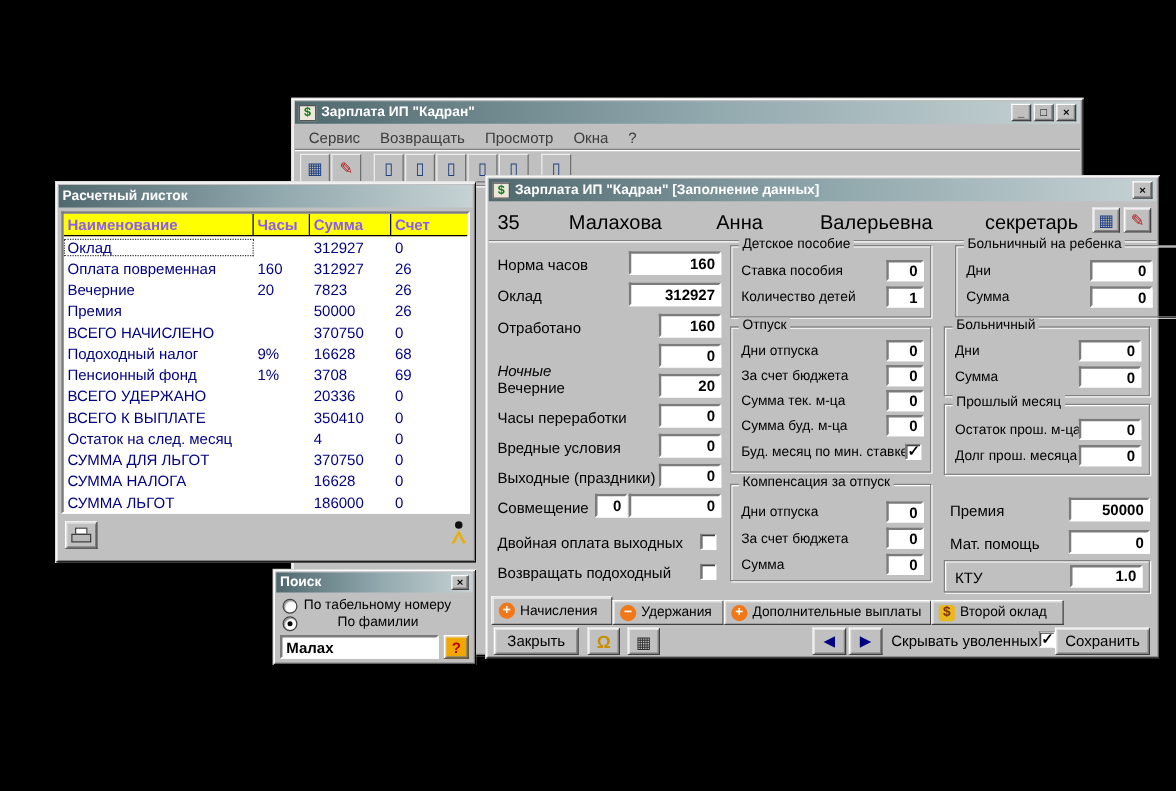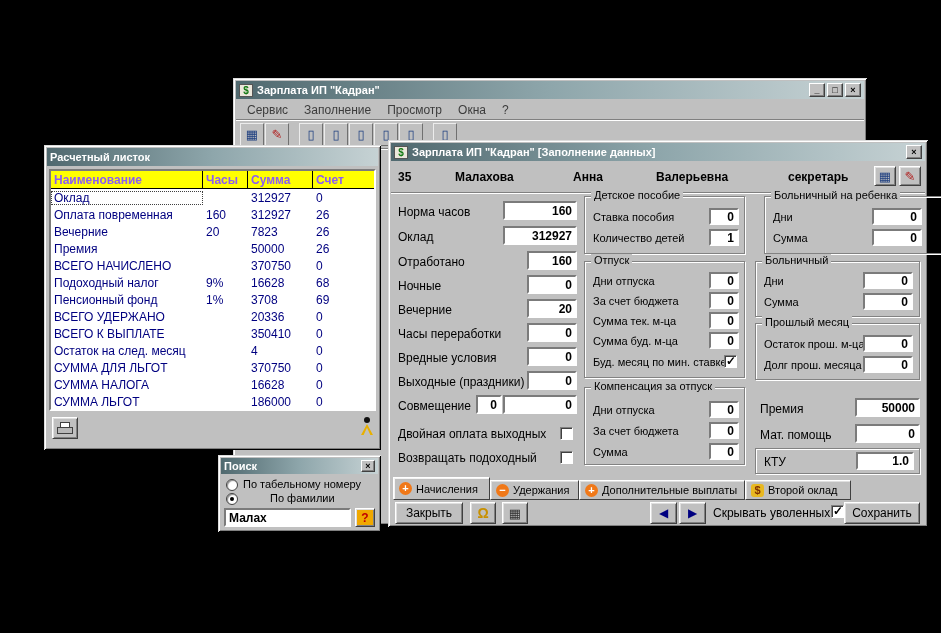--- a/index.html
+++ b/index.html
@@ -25,21 +25,21 @@
     display:flex;align-items:center;justify-content:center;font-family:inherit;}
   .tool-btn:nth-child(3){margin-left:9px;}
   .tool-btn:nth-child(8){margin-left:9px;}
   .tool-glyph{font-size:13px;color:#204080;line-height:1;}
   .toolbar .tool-btn:nth-child(2) .tool-glyph{color:#b02020;}
   .btn{position:absolute;background:#c0c0c0;border:1px solid;border-color:#fff #404040 #404040 #fff;
     box-shadow:inset 1px 1px 0 #dfdfdf, inset -1px -1px 0 #808080;
     font:12px "Liberation Sans",sans-serif;color:#000;display:flex;align-items:center;justify-content:center;}
   .flabel{position:absolute;font-size:12px;white-space:nowrap;}
   .glabel{position:absolute;font-size:11px;white-space:nowrap;}
-  .emp{position:absolute;font-size:12px;font-weight:bold;white-space:nowrap;}
+  .emp{position:absolute;font-size:16px;font-weight:normal;white-space:nowrap;}
   .field{position:absolute;background:#fff;border:2px solid;border-color:#7b7b7b #fff #fff #7b7b7b;
     font:bold 12px "Liberation Sans",sans-serif;text-align:right;padding:0 3px;color:#000;}
   .field.left{text-align:left;}
   .groupbox{position:absolute;border:1px solid #828282;box-shadow:inset 1px 1px 0 #fff, 1px 1px 0 #fff;}
   .grouplabel{position:absolute;top:-8px;left:6px;background:#c0c0c0;padding:0 3px;font-size:11px;white-space:nowrap;}
   .checkbox{position:absolute;width:13px;height:13px;background:#fff;border:1px solid;
     border-color:#808080 #fff #fff #808080;box-shadow:inset 1px 1px 0 #404040;}
   .checkbox.checked::after{content:"✓";position:absolute;left:1px;top:-2px;font-size:12px;font-weight:bold;color:#000;}
   .radio{position:absolute;width:12px;height:12px;border-radius:50%;background:#fff;border:1px solid #404040;
     box-shadow:inset 1px 1px 1px #909090;}
@@ -90,21 +90,21 @@
     <span class="title-text">Зарплата ИП  "Кадран"</span>
     <span class="win-controls">
       <span class="win-btn">_</span>
       <span class="win-btn">□</span>
       <span class="win-btn">×</span>
     </span>
   </div>
   <div class="menubar">
 
   <span class="menu-item">Сервис</span>
-      <span class="menu-item">Заполнение</span>
+      <span class="menu-item">Возвращать</span>
       <span class="menu-item">Просмотр</span>
       <span class="menu-item">Окна</span>
       <span class="menu-item">?</span>
     </div>
   <div class="hsep" style="left:3px;right:3px;top:41px;"></div>
   <div class="toolbar">
 
   <button class="tool-btn">
       <span class="tool-glyph">▦</span>
     </button>
@@ -272,21 +272,21 @@
     <span class="tool-glyph" style="color:#b02020;">✎</span>
   </button>
   <div class="hsep" style="left:3px;right:3px;top:52px;"></div>
 
   <span class="flabel" style="left:10px;top:65px;">Норма часов</span>
   <input class="field" style="left: 115px; top: 61px; width: 74px; height: 19px;" value="160">
   <span class="flabel" style="left:10px;top:90px;">Оклад</span>
   <input class="field" style="left: 115px; top: 86px; width: 74px; height: 19px;" value="312927">
   <span class="flabel" style="left:10px;top:115px;">Отработано</span>
   <input class="field" style="left: 139px; top: 111px; width: 50px; height: 19px;" value="160">
-  <span class="flabel" style="left:10px;top:139px;">Ночные</span>
+  <span class="flabel" style="left:10px;top:150px;font-style:italic;">Ночные</span>
   <input class="field" style="left: 139px; top: 135px; width: 50px; height: 19px;" value="0">
   <span class="flabel" style="left:10px;top:163px;">Вечерние</span>
   <input class="field" style="left: 139px; top: 159px; width: 50px; height: 19px;" value="20">
   <span class="flabel" style="left:10px;top:187px;">Часы переработки</span>
   <input class="field" style="left: 139px; top: 183px; width: 50px; height: 19px;" value="0">
   <span class="flabel" style="left:10px;top:211px;">Вредные условия</span>
   <input class="field" style="left: 139px; top: 207px; width: 50px; height: 19px;" value="0">
   <span class="flabel" style="left:10px;top:235px;">Выходные (праздники)</span>
   <input class="field" style="left: 139px; top: 231px; width: 50px; height: 19px;" value="0">
   <span class="flabel" style="left:10px;top:259px;">Совмещение</span>

